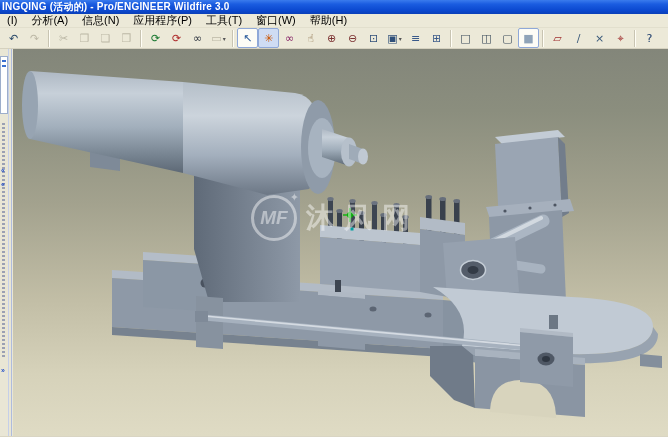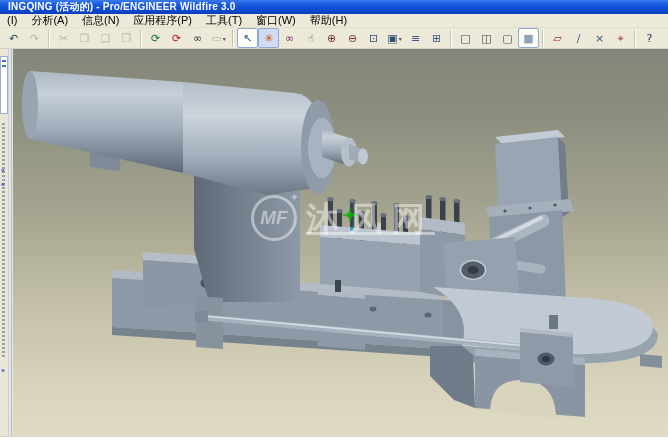--- a/index.html
+++ b/index.html
@@ -3,21 +3,21 @@
 <meta charset="utf-8">
 <style>
   html,body{margin:0;padding:0;background:#000;}
   #app{position:relative;width:668px;height:444px;overflow:hidden;
        font-family:"Liberation Sans","DejaVu Sans",sans-serif;-webkit-font-smoothing:antialiased;}
 
   
   #titlebar{position:absolute;left:0;top:0;width:668px;height:14px;
     background:linear-gradient(180deg,#3a7bed 0%,#1a5ce0 30%,#0b48cf 75%,#0a3fb8 100%);
     color:#fff;font-size:10px;font-weight:bold;line-height:14px;
-    white-space:nowrap;overflow:hidden;padding-left:8px;box-sizing:border-box;letter-spacing:.2px;}
+    white-space:nowrap;overflow:hidden;padding-left:2px;box-sizing:border-box;letter-spacing:.2px;}
 
   
   #menubar{position:absolute;left:0;top:14px;width:668px;height:14px;background:#ece9d8;
     display:flex;align-items:center;font-size:11px;color:#000;border-bottom:1px solid #e2dfcd;box-sizing:border-box;}
   .menu-item{padding:0 7px;line-height:13px;white-space:nowrap;cursor:default;}
 
   
   #toolbar{position:absolute;left:0;top:28px;width:668px;height:21px;background:#ece9d8;
     display:flex;align-items:center;padding-left:3px;box-sizing:border-box;border-bottom:1px solid #d5d1bf;}
   .tbtn{width:19px;height:18px;display:flex;align-items:center;justify-content:center;
@@ -47,21 +47,21 @@
   #viewport svg{position:absolute;left:0;top:0;}
 
   
   #watermark{position:absolute;left:238px;top:146px;display:flex;align-items:center;gap:9px;
     color:rgba(255,255,255,.45);pointer-events:none;}
   #wm-logo{position:relative;width:46px;height:46px;border:3px solid rgba(255,255,255,.45);
     border-radius:50%;display:flex;align-items:center;justify-content:center;
     font-size:19px;font-weight:bold;font-style:italic;box-sizing:border-box;}
   #wm-star{position:absolute;top:-7px;right:-5px;font-size:11px;font-style:normal;}
   #wm-texts{display:flex;flex-direction:column;line-height:1;}
-  #wm-brand{font-size:33px;font-weight:bold;letter-spacing:10px;font-family:"DejaVu Sans",sans-serif;text-decoration:underline;}
+  #wm-brand{font-size:28px;font-weight:bold;letter-spacing:10px;font-family:"DejaVu Sans",sans-serif;}
   #wm-url{font-size:15px;font-weight:bold;letter-spacing:1.5px;margin-top:3px;color:rgba(255,255,255,.5);}
 
   
   #messagebar{position:absolute;left:0;top:436px;width:668px;height:8px;background:#ffffff;
     border-top:1px solid #d9d5c3;box-sizing:border-box;font-size:6px;color:#555;}
 </style>
 </head>
 <body>
 
 <div id="app">

